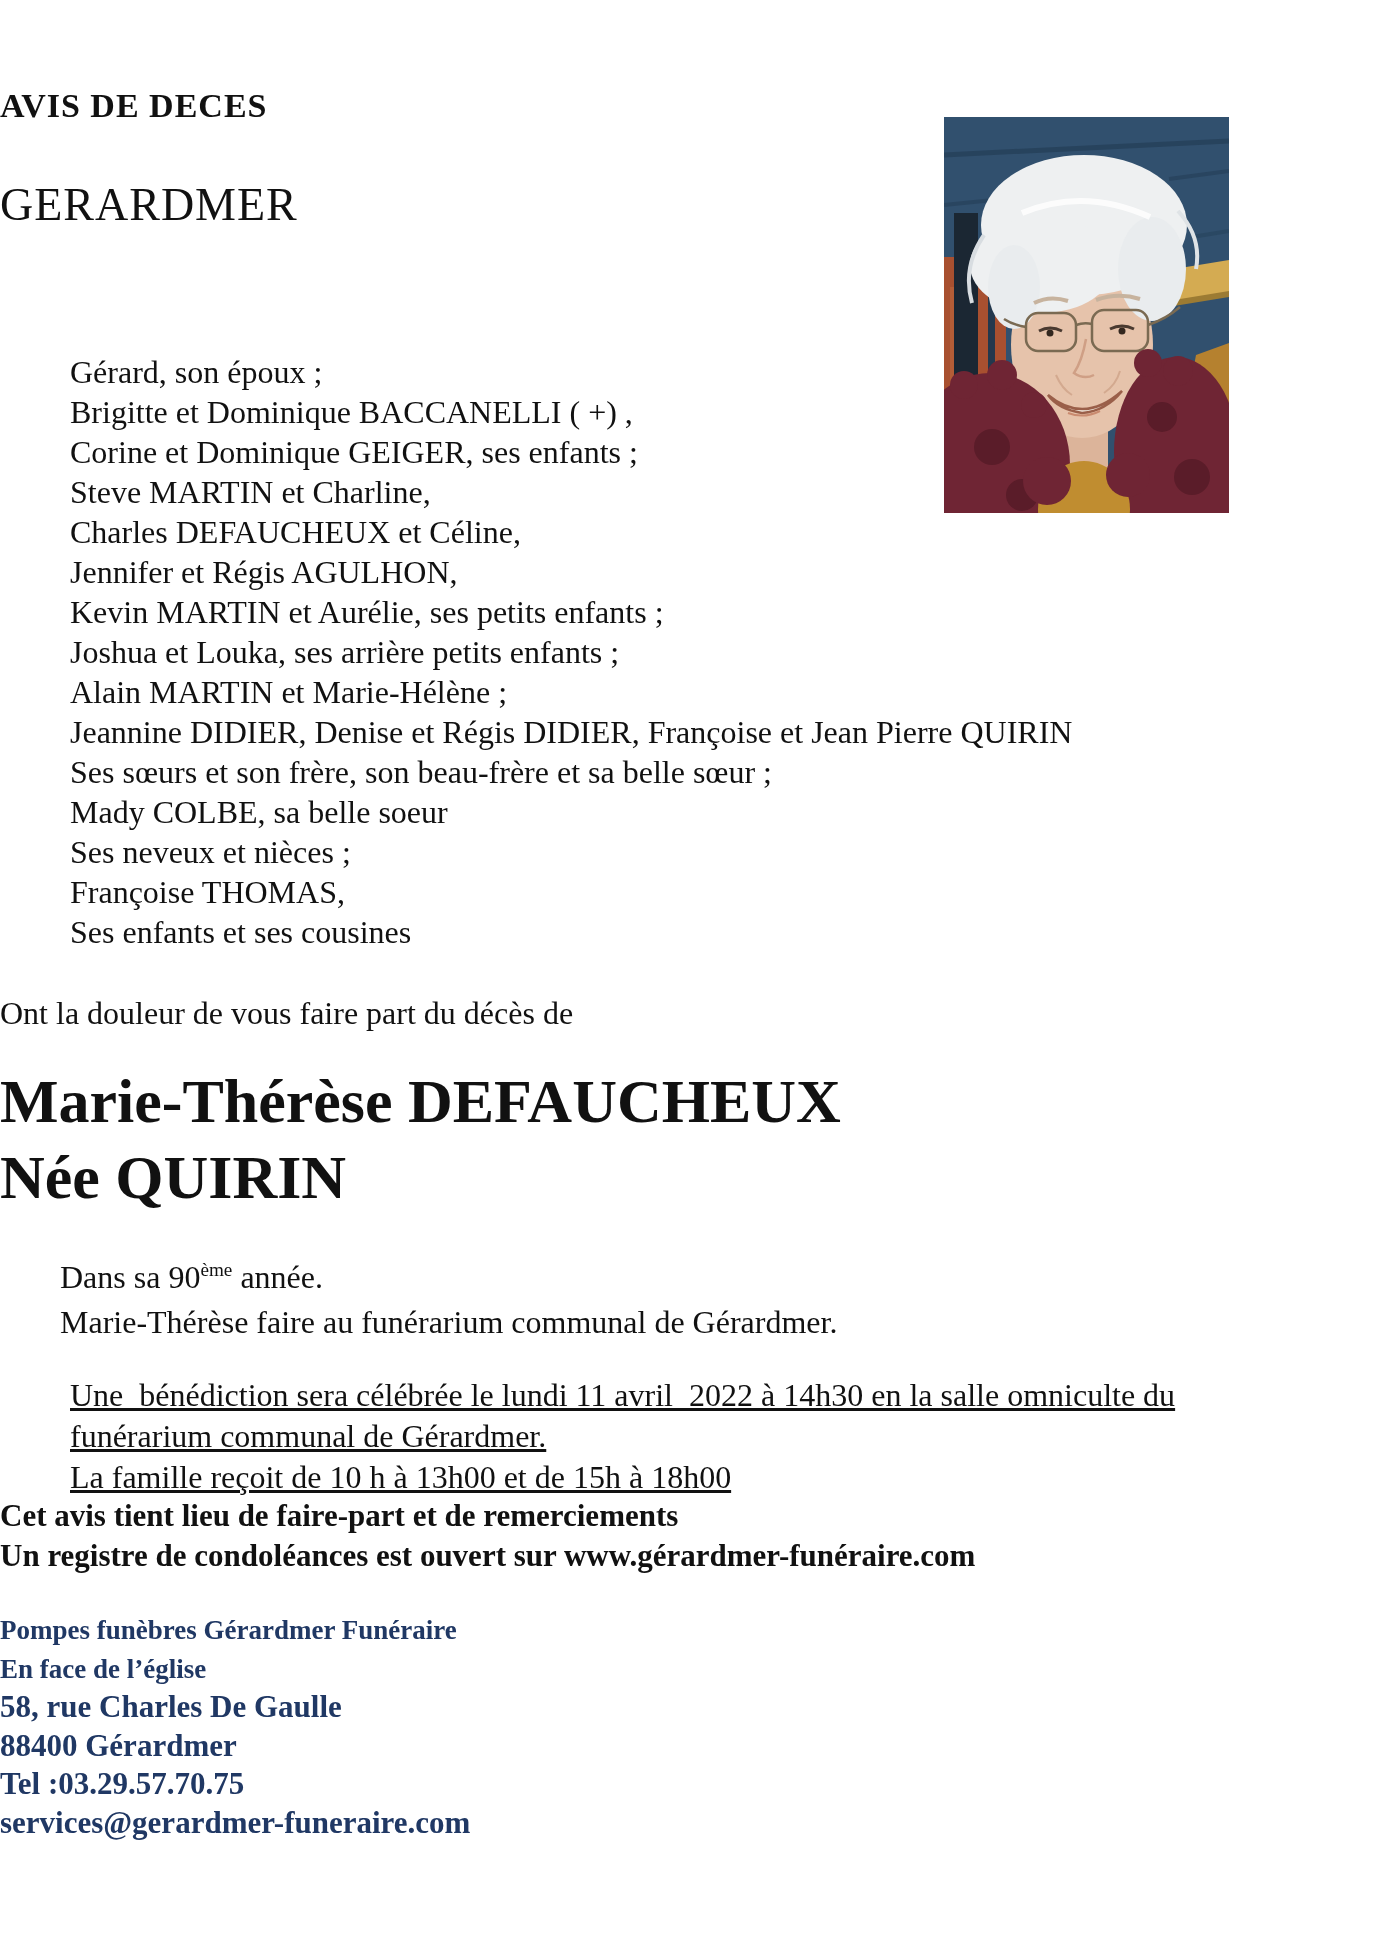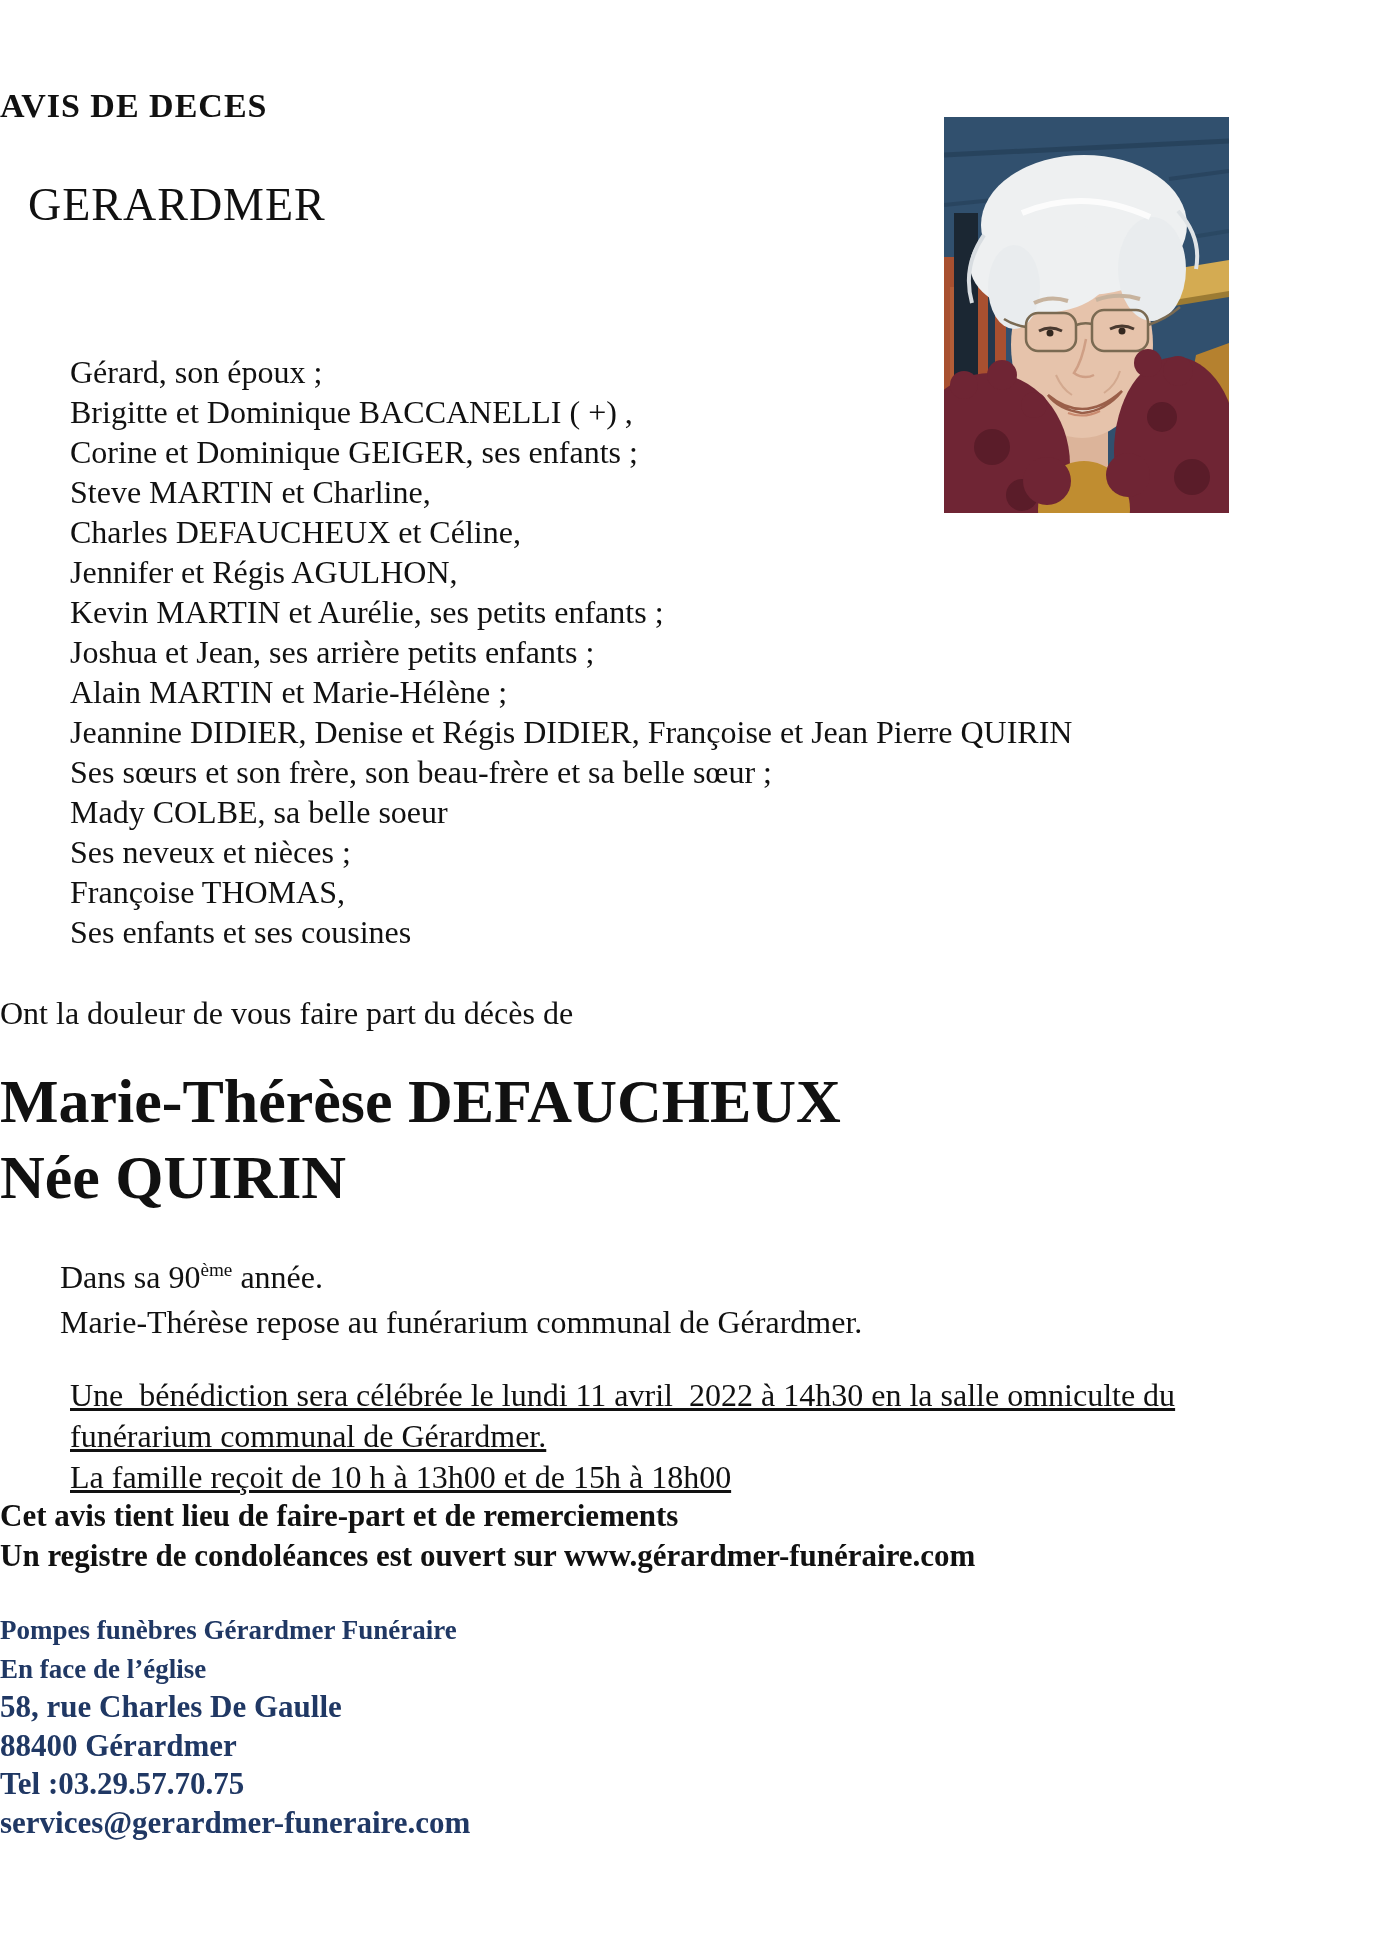--- a/index.html
+++ b/index.html
@@ -14,21 +14,21 @@
   .abs{position:absolute;}
   .center{}
 
   .doc-title{
     top:86px;left:0;width:1018px;
     font-size:34px;font-weight:bold;letter-spacing:1px;
     line-height:1.2;
   }
   .doc-city{
     top:178px;left:0;width:1018px;
-    font-size:46px;font-weight:normal;letter-spacing:1px;padding-left:28px;
+    font-size:46px;font-weight:normal;letter-spacing:1px;
   }
   .portrait{
     top:117px;left:944px;width:285px;height:396px;
   }
   .portrait svg{display:block;width:100%;height:100%;}
 
   .family-list{
     top:352px;left:70px;width:1160px;
     font-size:32px;line-height:40px;
   }
@@ -144,40 +144,40 @@
 </div>
 
 <div class="abs family-list">
   <div>Gérard, son époux ;</div>
   <div>Brigitte et Dominique BACCANELLI ( +) ,</div>
   <div>Corine et Dominique GEIGER, ses enfants ;</div>
   <div>Steve MARTIN et Charline,</div>
   <div>Charles DEFAUCHEUX et Céline,</div>
   <div>Jennifer et Régis AGULHON,</div>
   <div>Kevin MARTIN et Aurélie, ses petits enfants ;</div>
-  <div>Joshua et Jean, ses arrière petits enfants ;</div>
+  <div>Joshua et Louka, ses arrière petits enfants ;</div>
   <div>Alain MARTIN et Marie-Hélène ;</div>
   <div>Jeannine DIDIER, Denise et Régis DIDIER, Françoise et Jean Pierre QUIRIN</div>
   <div>Ses sœurs et son frère, son beau-frère et sa belle sœur ;</div>
   <div>Mady COLBE, sa belle soeur</div>
   <div>Ses neveux et nièces ;</div>
   <div>Françoise THOMAS,</div>
   <div>Ses enfants et ses cousines</div>
 </div>
 
 <div class="abs center intro-line">Ont la douleur de vous faire part du décès de</div>
 
 <div class="abs center name-block">
   <div>Marie-Thérèse DEFAUCHEUX</div>
   <div>Née QUIRIN</div>
 </div>
 
 <div class="abs details-block">
   <div><span>Dans sa 90</span><sup>ème</sup><span> année.</span></div>
-  <div>Marie-Thérèse repose au funérarium communal de Gérardmer.</div>
+  <div>Marie-Thérèse faire au funérarium communal de Gérardmer.</div>
 </div>
 
 <div class="abs ceremony-block">
   <div>Une  bénédiction sera célébrée le lundi 11 avril  2022 à 14h30 en la salle omniculte du</div>
   <div>funérarium communal de Gérardmer.</div>
   <div>La famille reçoit de 10 h à 13h00 et de 15h à 18h00</div>
 </div>
 
 <div class="abs center notice-block">
   <div>Cet avis tient lieu de faire-part et de remerciements</div>

